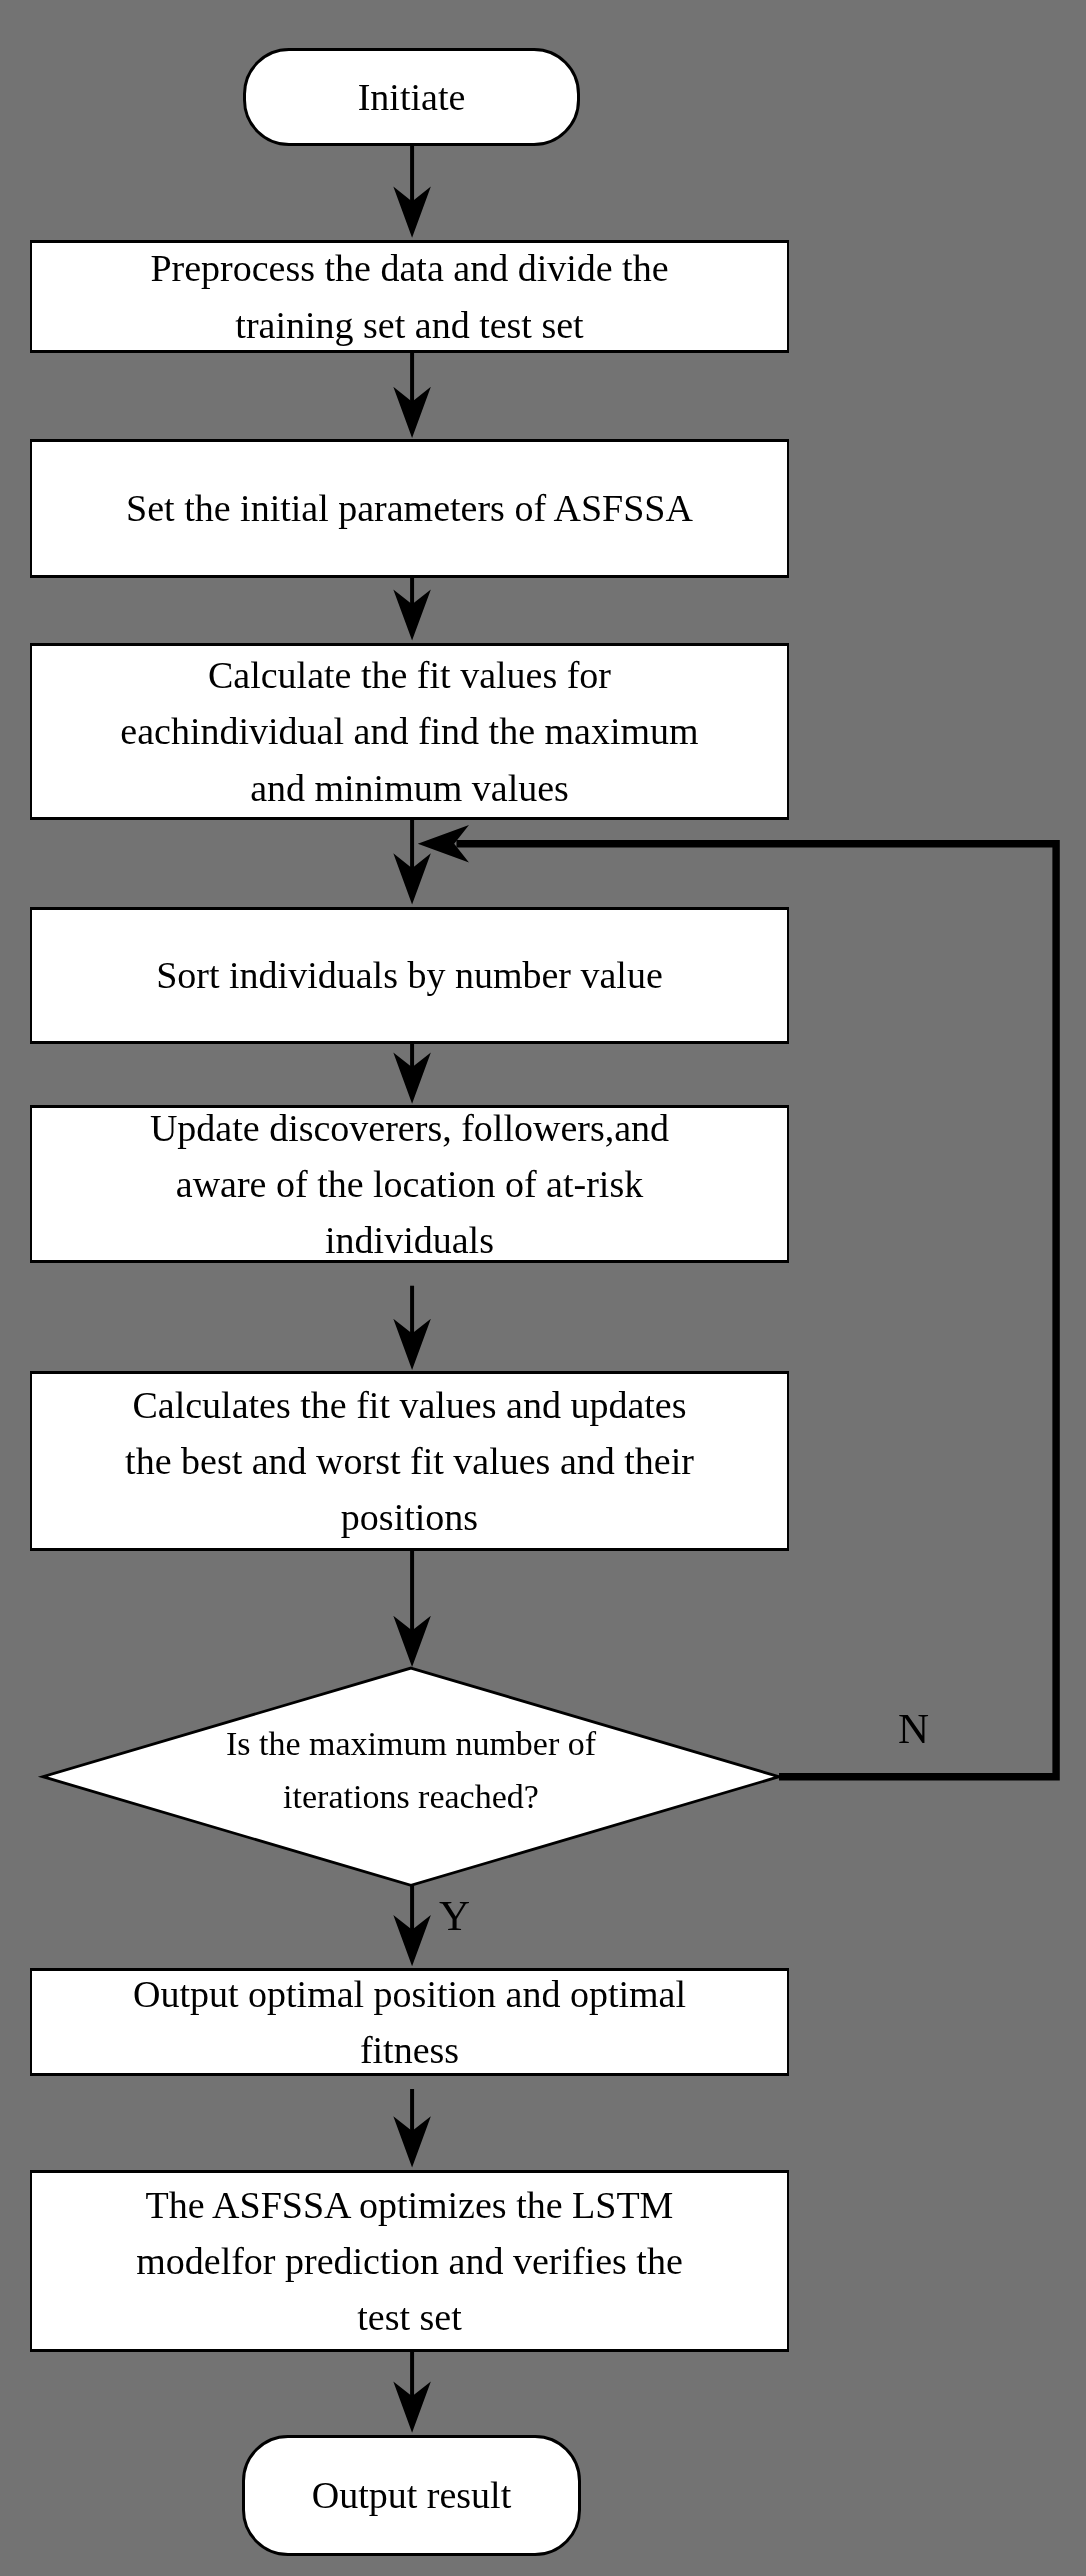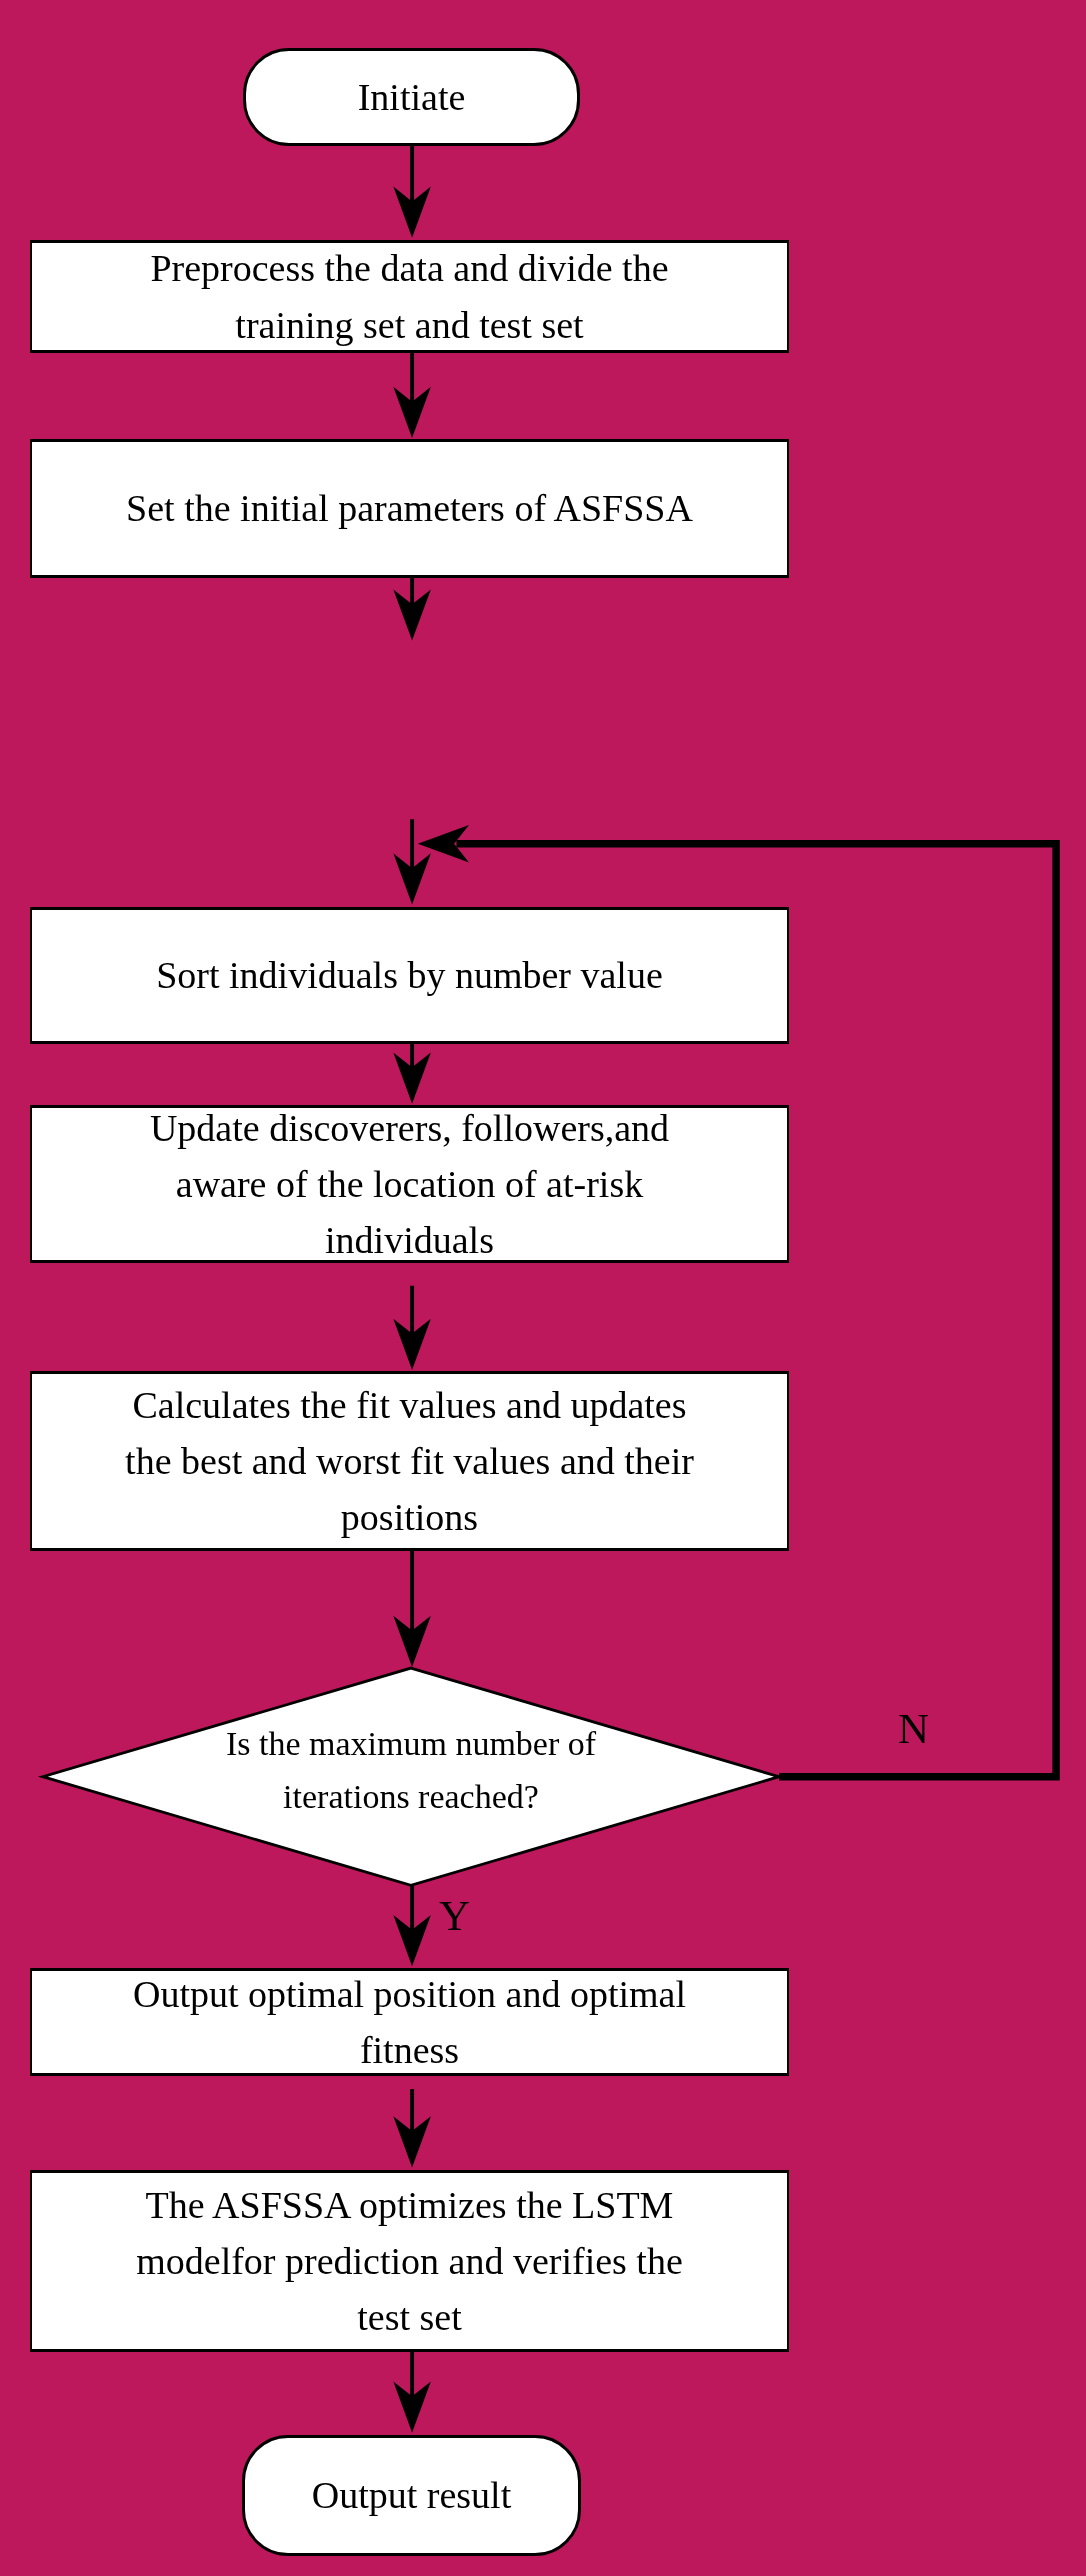--- a/index.html
+++ b/index.html
@@ -1,20 +1,20 @@
 <!DOCTYPE html>
 <html style="font-size:9px"><head>
 <meta charset="utf-8">
 <style>
   html, body { margin: 0; padding: 0; background: #ffffff; }
   .canvas {
     position: relative;
     width: 1087px;
     height: 2576px;
-    background: #be185d;
+    background: #737373;
     color: #000000;
     font-family: "Liberation Serif", serif;
   }
   svg.wires {
     position: absolute;
     left: 0; top: 0;
     width: 1087px; height: 2576px;
   }
   .node {
     position: absolute;
@@ -105,20 +105,25 @@
 
   <div class="node process" style="left:30px; top:240px; width:759px; height:113px;">
     <span>Preprocess the data and divide the
 training set and test set</span>
   </div>
 
   <div class="node process" style="left:30px; top:439px; width:759px; height:139px;">
     <span>Set the initial parameters of ASFSSA</span>
   </div>
 
+  <div class="node process" style="left:30px; top:643px; width:759px; height:177px;">
+    <span>Calculate the fit values for
+eachindividual and find the maximum
+and minimum values</span>
+  </div>
 
   <div class="node process" style="left:30px; top:907px; width:759px; height:137px;">
     <span>Sort individuals by number value</span>
   </div>
 
   <div class="node process" style="left:30px; top:1105px; width:759px; height:158px;">
     <span>Update discoverers, followers,and
 aware of the location of at-risk
 individuals</span>
   </div>

